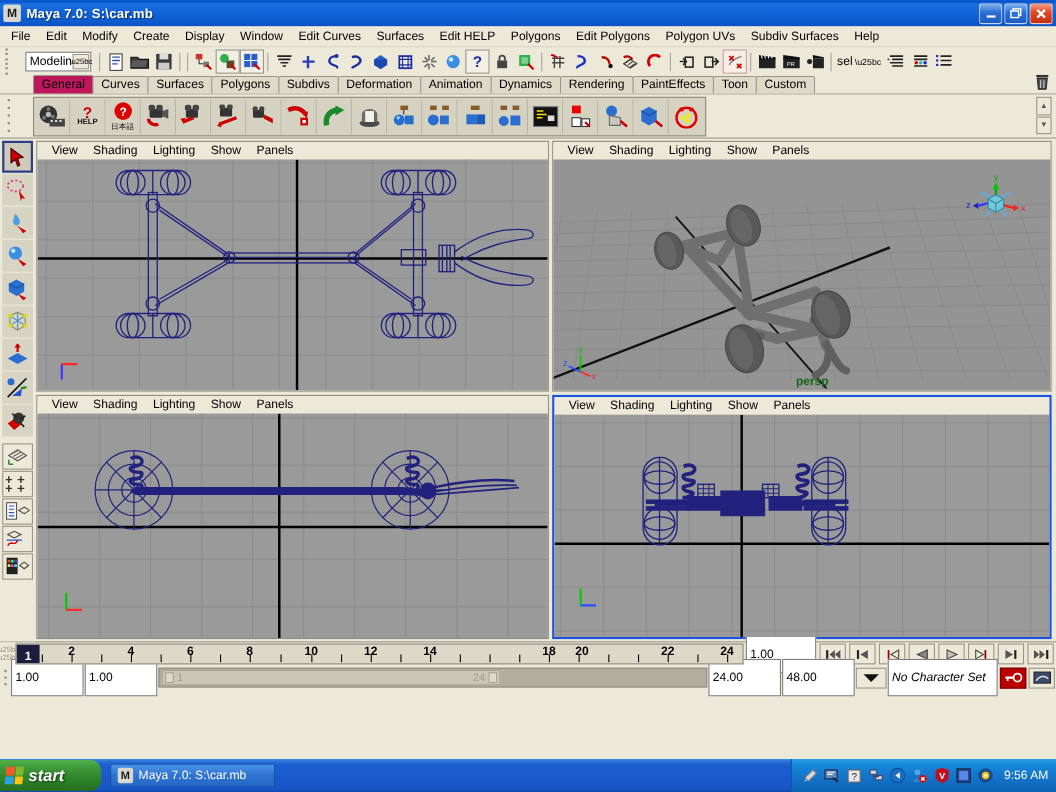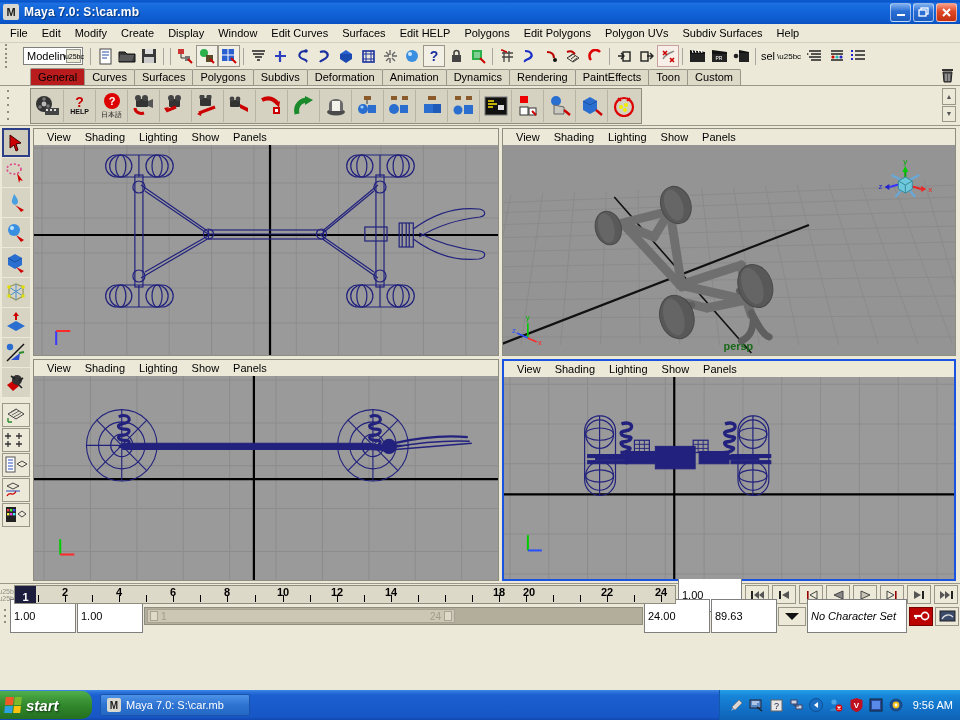--- a/index.html
+++ b/index.html
@@ -68,21 +68,21 @@
   
   .shelftabs {
     height: 17px; background: #ece9d8; display: flex; align-items: flex-end;
     padding-left: 30px; border-bottom: 1px solid #9a968a; gap: 0;
   }
   .stab {
     height: 16px; padding: 0 7px; font-size: 11px; line-height: 15px;
     border: 1px solid #9a968a; border-bottom: none; background: #dedac8;
     margin-right: -1px; border-radius: 2px 2px 0 0; color:#000;
   }
-  .stab.active { background: #b91c1c; height: 17px; line-height: 16px; font-weight: normal; }
+  .stab.active { background: #be185d; height: 17px; line-height: 16px; font-weight: normal; }
   .shelftabs .trash { margin-left: auto; margin-right: 6px; }
 
   
   .shelf {
     height: 40px; background: #ece9d8; display: flex; align-items: center;
     padding-left: 30px; position: relative; border-bottom: 1px solid #9a968a;
   }
   .shelf-inner {
     display: flex; align-items: center; height: 36px;
     border: 1px solid #8d8d80; background: #d6d2c2; padding: 0 1px;
@@ -1207,21 +1207,21 @@
           <i class="hnd"></i>
           <span>1</span>
         </span>
         <span style="display:flex;align-items:center;gap:3px;">
           <span>24</span>
           <i class="hnd"></i>
         </span>
       </div>
     </div>
     <div class="mfield" style="width:66px;">24.00</div>
-    <div class="mfield" style="width:66px;">89.63</div>
+    <div class="mfield" style="width:66px;">48.00</div>
     <div class="combo-arrow">
       <svg width="16" height="9" viewBox="0 0 16 9">
           <path d="M1 1h14L8 8z" fill="#111"></path>
         </svg>
       </div>
     <div class="mfield" style="width:100px;font-style:italic;">No Character Set</div>
     <div class="pbtn" style="background:#b00;border-color:#700;">
       <svg width="17" height="10" viewBox="0 0 17 10">
           <circle cx="12" cy="5" r="3.6" fill="none" stroke="#fff" stroke-width="1.6"></circle>
           <path d="M1 5h8" stroke="#fff" stroke-width="2.2"></path>

